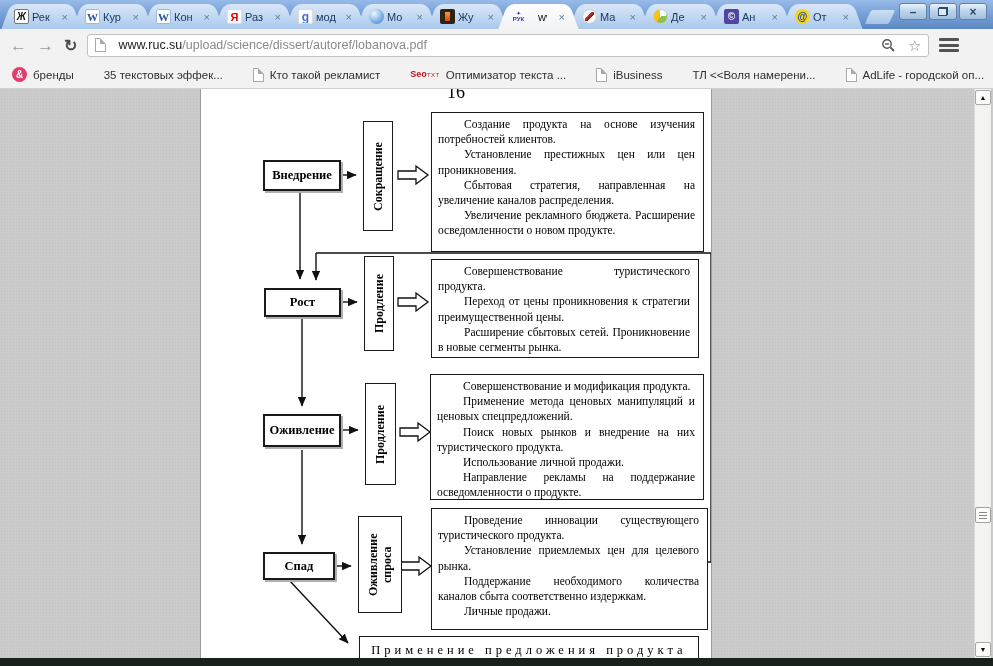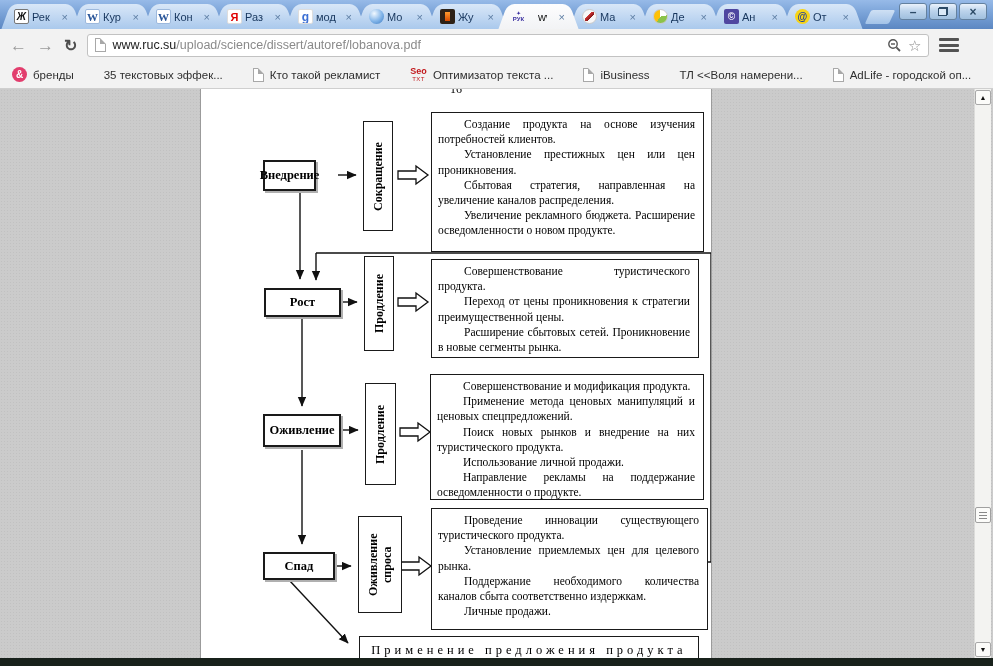--- a/index.html
+++ b/index.html
@@ -51,50 +51,50 @@
   .restore-glyph { position:relative; width:10px; height:9px; }
   .restore-glyph::before { content:""; position:absolute; right:0; top:0; width:7px; height:6px; border:1px solid #2c4a66; }
   .restore-glyph::after  { content:""; position:absolute; left:0; bottom:0; width:7px; height:6px; border:1px solid #2c4a66; background:#dbe9f7; }
 
   
   .toolbar { position:absolute; top:29px; left:0; right:0; height:32px; background:#f2f2f2;
              display:flex; align-items:center; padding:0 10px; gap:10px; }
   .nav-btn { font-size:17px; color:#9a9a9a; line-height:1; }
   .reload-btn { font-size:16px; color:#4d4d4d; font-weight:bold; }
   .omnibox { flex:1; max-width:842px; height:23px; background:#fff; border:1px solid #c2c2c2;
-             border-radius:3px; display:flex; align-items:center; padding:0 7px; gap:6px; }
+             border-radius:3px; display:flex; align-items:center; padding:0 7px; gap:12px; }
   .url { flex:1; font-size:12.5px; white-space:nowrap; overflow:hidden; }
   .url .host { color:#1c1c1c; }
   .url .path { color:#8a8a8a; }
   .doc-icon { width:11px; height:14px; background:#fff; border:1px solid #a8a8a8; position:relative; flex:none; }
   .doc-icon::after { content:""; position:absolute; top:-1px; right:-1px; width:0; height:0;
                      border:3px solid; border-color:#f2f2f2 #f2f2f2 #a8a8a8 #a8a8a8; }
   .doc-icon.on-white::after { border-color:#fff #fff #a8a8a8 #a8a8a8; }
   .star-icon { font-size:15px; color:#8a8a8a; line-height:1; }
   .menu-btn { width:20px; display:flex; flex-direction:column; gap:2.5px; }
   .menu-btn i { height:3px; background:#535353; border-radius:1px; }
 
   
   .bookmarks { position:absolute; top:61px; left:0; right:0; height:28px; background:#f2f2f2;
                border-bottom:1px solid #cfcfcf; display:flex; align-items:center;
                padding:0 12px; gap:30px; font-size:11.5px; color:#2f2f2f; }
   .bm { display:flex; align-items:center; gap:6px; white-space:nowrap; }
   .bm-circle { width:15px; height:15px; background:#e23d6d; color:#fff; border-radius:50%;
                display:flex; align-items:center; justify-content:center; font-size:10px; font-weight:bold; }
-  .seo-icon { display:flex; flex-direction:column; align-items:center; line-height:1; }
+  .seo-icon { display:flex; flex-direction:row; align-items:center; line-height:1; }
   .seo-top { color:#c2181c; font-weight:bold; font-size:9px; }
   .seo-bottom { color:#c2181c; font-size:6px; letter-spacing:.5px; }
 
   
   .content { position:absolute; top:89px; left:0; right:0; bottom:8px; background:#cbcbcb;
              background-image:radial-gradient(#c1c1c1 1px, transparent 1px); background-size:3px 3px; }
   .pdf-page { position:absolute; left:200px; top:0; width:512px; height:569px; background:#fff;
               border-left:1px solid #9b9b9b; border-right:1px solid #9b9b9b; overflow:hidden;
               font-family:"Liberation Serif", serif; color:#000; }
-  .pageno { position:absolute; top:-7px; left:0; right:0; text-align:center; font-size:12px; }
+  .pageno { position:absolute; top:-7px; left:0; right:0; text-align:center; font-size:18px; }
 
   .stage { position:absolute; border:2px solid #1a1a1a; background:#fff; box-shadow:2px 2px 0 #b0b0b0;
            display:flex; align-items:center; justify-content:center; font-weight:bold; font-size:12.5px; }
   .vbox { position:absolute; border:1.5px solid #1a1a1a; background:#fff;
           display:flex; align-items:center; justify-content:center; font-weight:bold; font-size:12px; }
   .vt  { transform:rotate(-90deg); white-space:nowrap; }
   .vt2 { transform:rotate(-90deg); white-space:normal; width:92px; text-align:center; line-height:1.15; }
   .desc { position:absolute; border:1px solid #1a1a1a; background:#fff; padding:4px 8px 0 6px; overflow:hidden; }
   .desc p { font-size:11.5px; line-height:1.32; text-indent:26px; text-align:justify; }
   .term { position:absolute; left:158px; top:547px; width:340px; height:30px; border:1.5px solid #1a1a1a;
@@ -269,21 +269,21 @@
           <path d="M134,477 H150" marker-end="url(#arw)"></path>
         </g>
         <g stroke="#111" stroke-width="1.3" fill="#fff">
           <polygon points="197,82 215,82 215,77 227,86 215,95 215,90 197,90"></polygon>
           <polygon points="197,209 215,209 215,204 227,213 215,222 215,217 197,217"></polygon>
           <polygon points="199,339 217,339 217,334 229,343 217,352 217,347 199,347"></polygon>
           <polygon points="200,473 218,473 218,468 230,477 218,486 218,481 200,481"></polygon>
         </g>
       </svg>
 
-      <div class="stage" style="left:62px;top:71px;width:53px;height:31px;">Внедрение</div>
+      <div class="stage" style="left:62px;top:71px;width:78px;height:31px;">Внедрение</div>
       <div class="vbox" style="left:162px;top:32px;width:30px;height:110px;">
           <span class="vt">Сокращение</span>
         </div>
       <div class="desc" style="left:230px;top:23px;width:273px;height:140px;">
         <p>Создание продукта на основе изучения потребностей клиентов.</p>
         <p>Установление престижных цен или цен проникновения.</p>
         <p>Сбытовая стратегия, направленная на увеличение каналов распределения.</p>
         <p>Увеличение рекламного бюджета. Расширение осведомленности о новом продукте.</p>
       </div>
 

